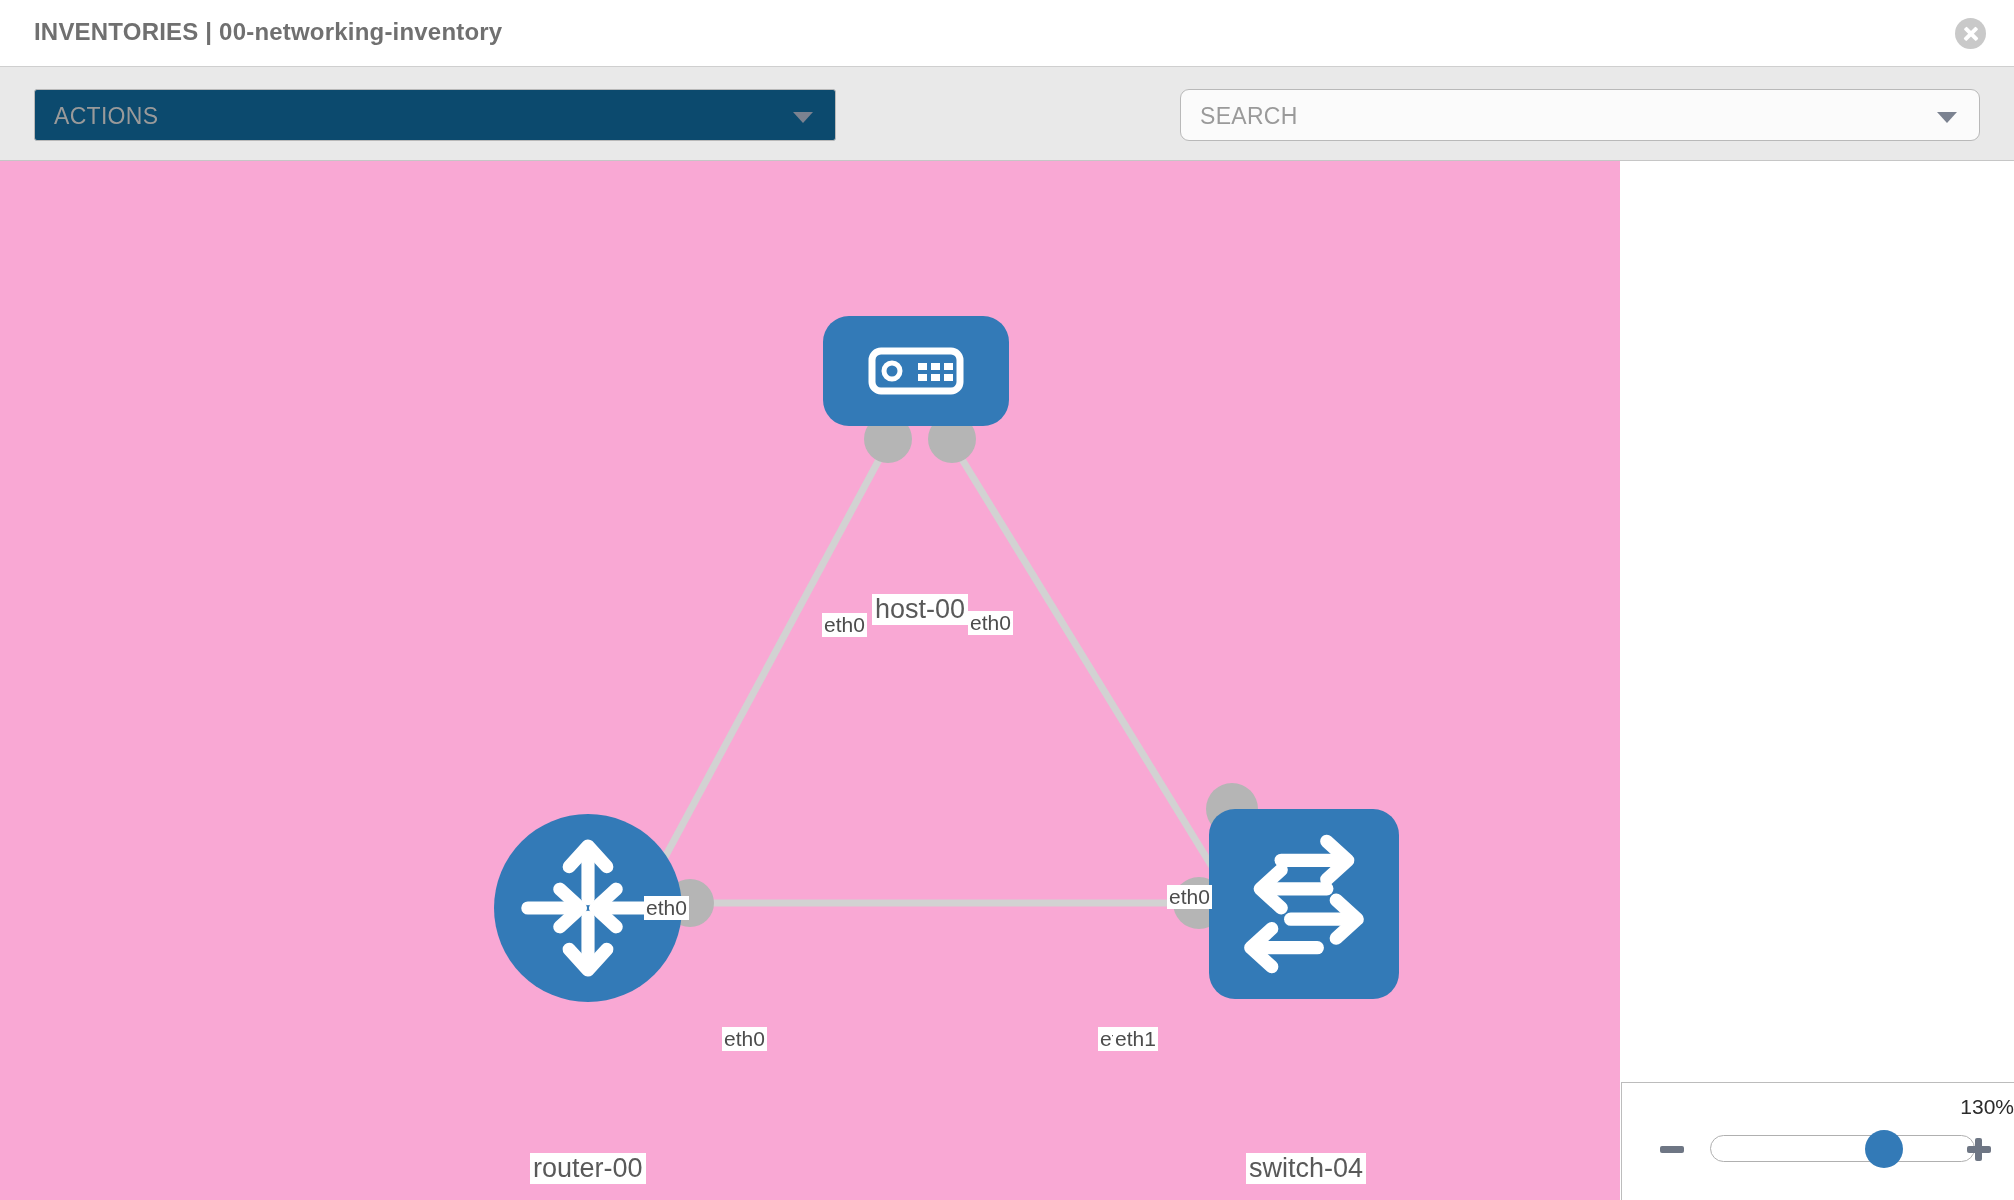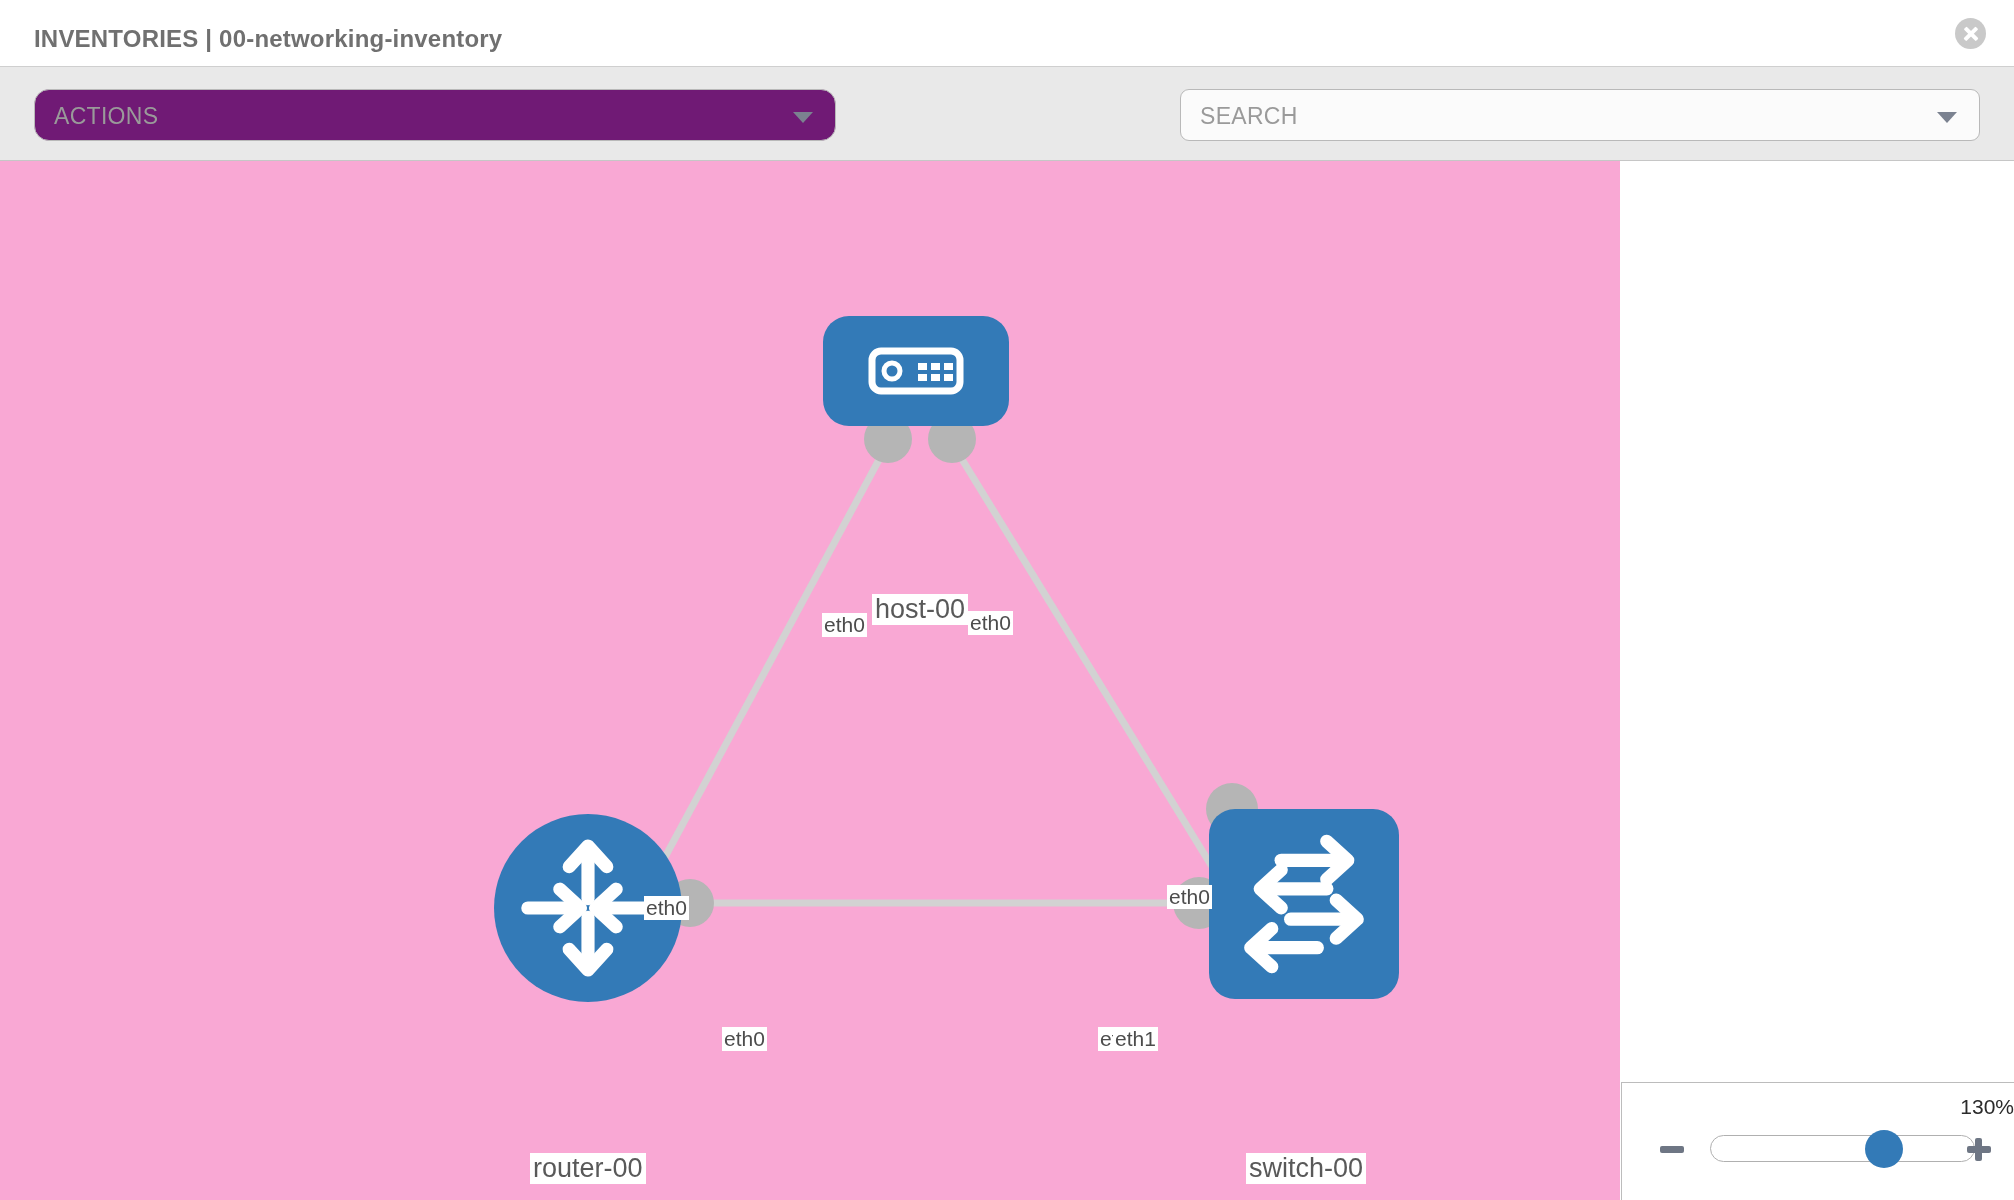--- a/index.html
+++ b/index.html
@@ -12,21 +12,21 @@
   #app { position: relative; width: 2014px; height: 1200px; }
 
   
   .header {
     position: absolute; left: 0; top: 0;
     width: 2014px; height: 67px;
     background: #ffffff;
     border-bottom: 1px solid #cfcfcf;
   }
   .header-title {
-    position: absolute; left: 34px; top: 25px;
+    position: absolute; left: 34px; top: 18px;
     font-size: 24px; font-weight: bold;
     color: #707070;
     letter-spacing: 0.2px;
     white-space: nowrap;
     text-align: right;
   }
   .close-btn {
     position: absolute; right: 28px; top: 18px;
     width: 31px; height: 31px;
     border-radius: 50%;
@@ -44,23 +44,23 @@
   
   .toolbar {
     position: absolute; left: 0; top: 67px;
     width: 2014px; height: 94px;
     background: #e9e9e9;
     border-bottom: 1px solid #c6c6c6;
   }
   .actions-select {
     position: absolute; left: 34px; top: 22px;
     width: 802px; height: 52px;
-    background: #701a75;
+    background: #0c4a6e;
     border: 1px solid #b9b9b9;
-    border-radius: 15px;
+    border-radius: 3px;
     cursor: pointer;
   }
   .actions-select .sel-label {
     position: absolute; left: 19px; top: 13px;
     font-size: 23px; color: #9a9a9a; letter-spacing: 0.3px;
   }
   .caret {
     position: absolute; right: 22px; top: 22px;
     width: 0; height: 0;
     border-left: 10px solid transparent;
@@ -280,21 +280,21 @@
           <line x1="43" y1="58" x2="77" y2="58"></line>
           <polyline points="67,48 78,58 67,68"></polyline>
           <line x1="57" y1="73" x2="23" y2="73"></line>
           <polyline points="33,63 22,73 33,83"></polyline>
         </g>
       </svg>
     </div>
 
     <div class="node-label lbl-host">host-00</div>
     <div class="node-label lbl-router">router-00</div>
-    <div class="node-label lbl-switch">switch-00</div>
+    <div class="node-label lbl-switch">switch-04</div>
 
     <div class="edge-label el-host-left">eth0</div>
     <div class="edge-label el-host-right">eth0</div>
     <div class="edge-label el-router-up">eth0</div>
     <div class="edge-label el-switch-up">eth0</div>
     <div class="edge-label el-router-right">eth0</div>
     <div class="edge-label el-switch-left0">eth0</div>
     <div class="edge-label el-switch-left1">eth1</div>
 
   </div>

